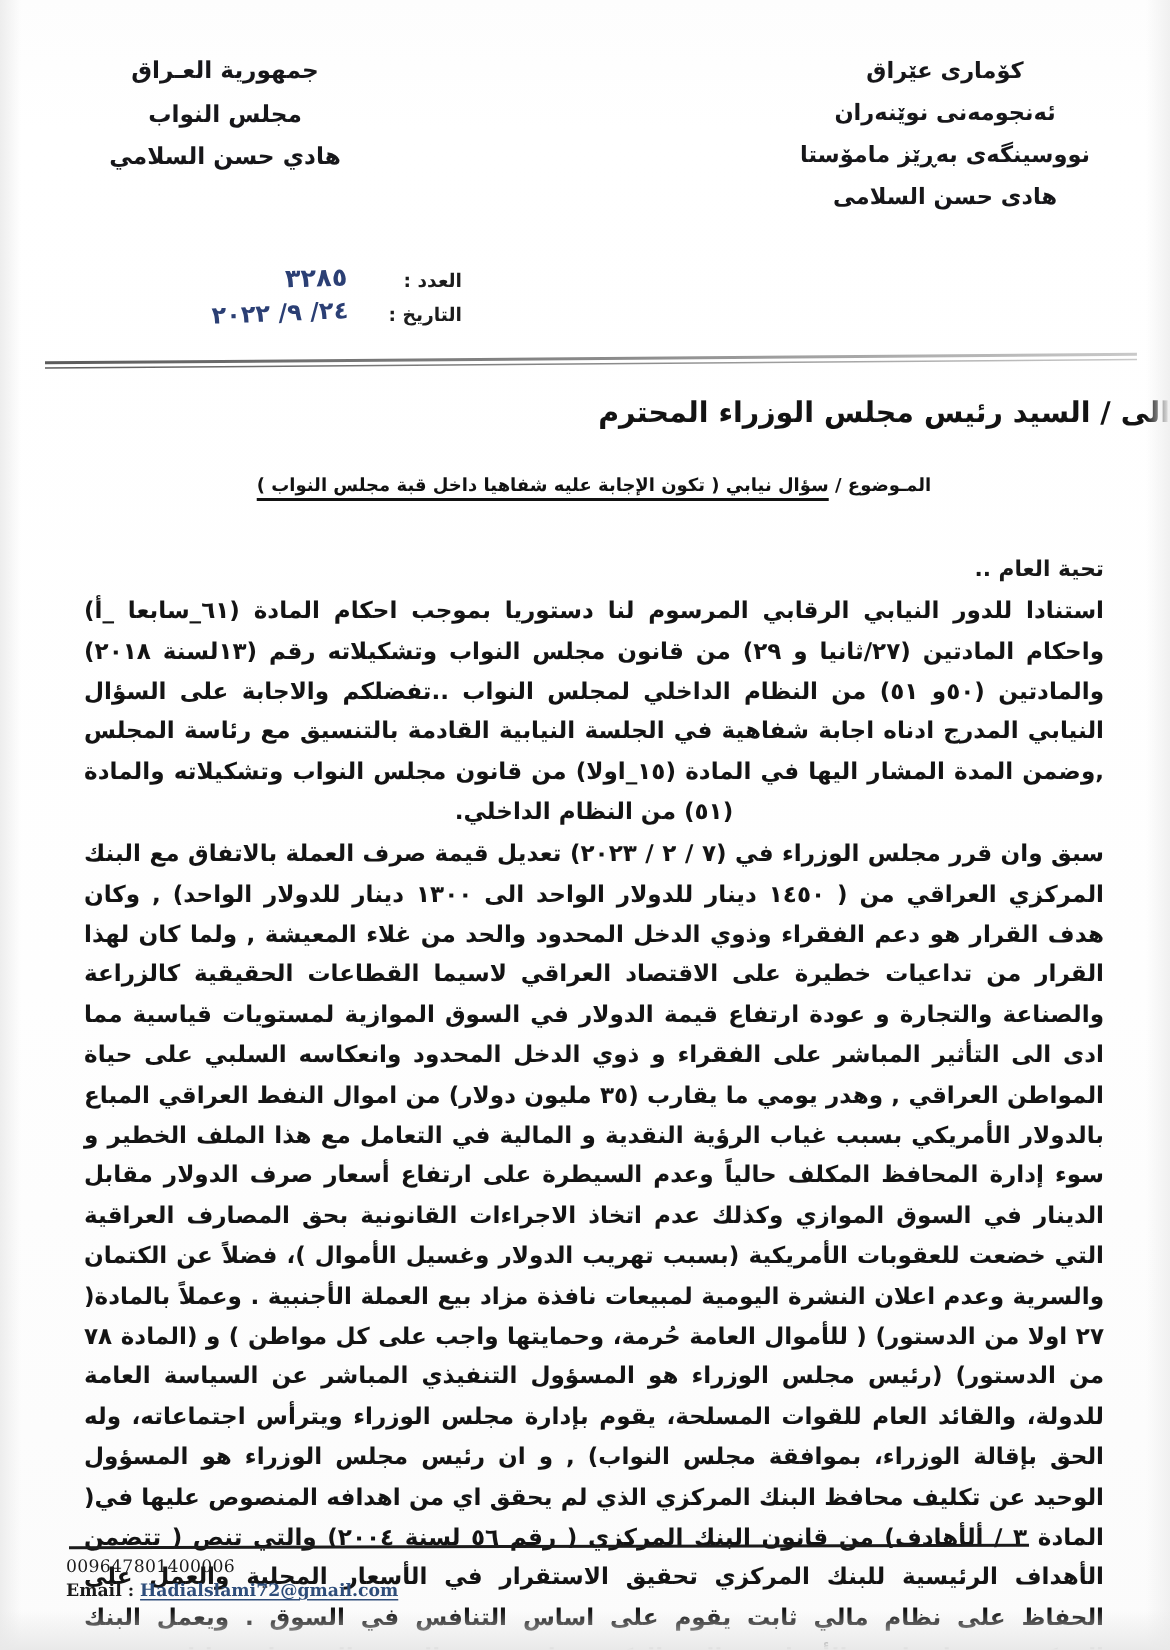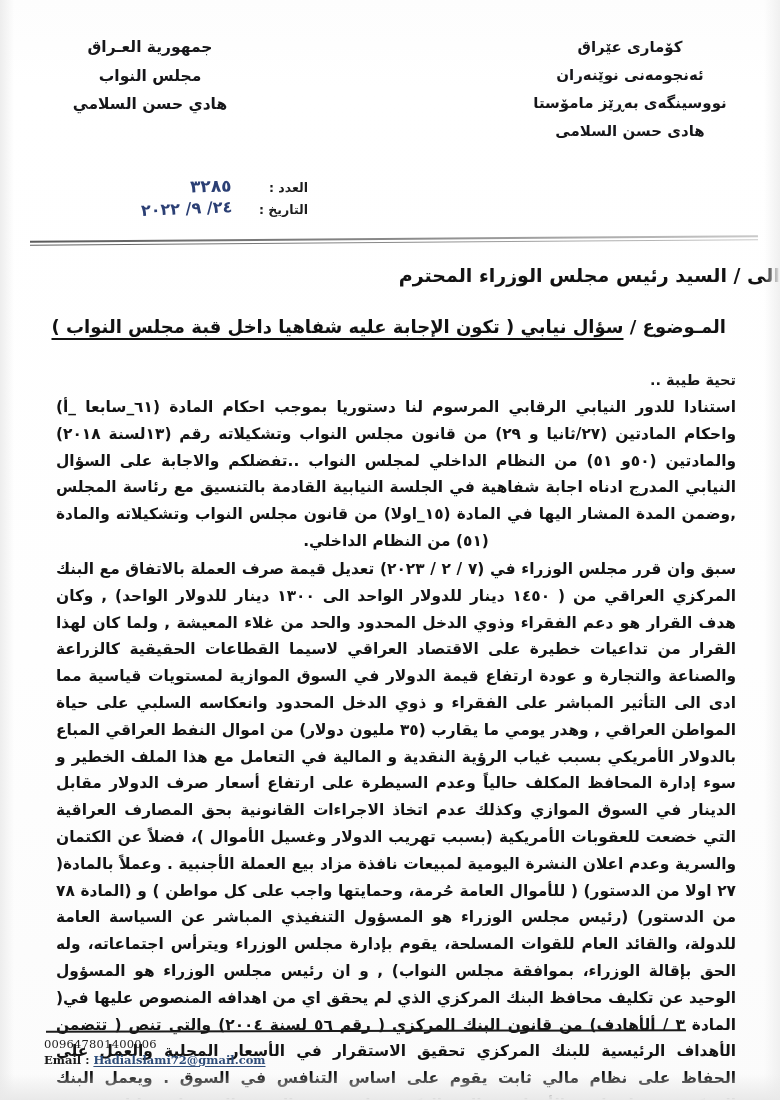--- a/index.html
+++ b/index.html
@@ -222,21 +222,21 @@
     font-size: 19px;
     font-weight: 700;
     color: #131313;
   }
   .subject-line {
     position: absolute;
     top: 316px;
     left: 66px;
     right: 54px;
     text-align: center;
-    font-size: 18px;
+    font-size: 12px;
     font-weight: 700;
     color: #121212;
     white-space: nowrap;
   }
   .subject-line .u {
     text-decoration: underline;
     text-underline-offset: 5px;
     text-decoration-thickness: 1.6px;
   }
 
@@ -336,21 +336,21 @@
   </div>
 
   <div class="head-rule"></div>
 
   <div class="to-line">الى / السيد رئيس مجلس الوزراء المحترم</div>
 
   <div class="subject-line">
     <span>المـوضوع / </span><span class="u">سؤال نيابي ( تكون الإجابة عليه شفاهيا داخل قبة مجلس النواب )</span>
   </div>
 
-  <div class="greeting">تحية طيبة ..</div>
+  <div class="greeting">تحية العام ..</div>
 
   <div class="body-block" id="para-1">استنادا للدور النيابي الرقابي المرسوم لنا دستوريا بموجب احكام المادة (٦١_سابعا _أ) واحكام المادتين (٢٧/ثانيا و ٢٩) من قانون مجلس النواب وتشكيلاته رقم (١٣لسنة ٢٠١٨) والمادتين (٥٠و ٥١) من النظام الداخلي لمجلس النواب ..تفضلكم والاجابة على السؤال النيابي المدرج ادناه اجابة شفاهية في الجلسة النيابية القادمة بالتنسيق مع رئاسة المجلس ,وضمن المدة المشار اليها في المادة (١٥_اولا) من قانون مجلس النواب وتشكيلاته والمادة (٥١) من النظام الداخلي.</div>
   <div class="body-block" id="para-2">سبق وان قرر مجلس الوزراء في (٧ / ٢ / ٢٠٢٣) تعديل قيمة صرف العملة بالاتفاق مع البنك المركزي العراقي من ( ١٤٥٠ دينار للدولار الواحد الى ١٣٠٠ دينار للدولار الواحد) , وكان هدف القرار هو دعم  الفقراء وذوي الدخل المحدود والحد من غلاء المعيشة , ولما كان لهذا القرار من تداعيات خطيرة على الاقتصاد العراقي لاسيما القطاعات الحقيقية كالزراعة والصناعة والتجارة  و عودة ارتفاع قيمة الدولار في السوق الموازية لمستويات قياسية مما ادى الى التأثير  المباشر على الفقراء و ذوي الدخل المحدود  وانعكاسه السلبي على حياة المواطن العراقي , وهدر يومي ما يقارب (٣٥ مليون دولار)  من اموال النفط العراقي المباع بالدولار الأمريكي  بسبب غياب الرؤية النقدية و  المالية في التعامل مع هذا الملف الخطير و سوء إدارة المحافظ المكلف حالياً وعدم السيطرة على ارتفاع أسعار صرف الدولار مقابل الدينار في السوق الموازي وكذلك عدم اتخاذ الاجراءات القانونية بحق المصارف العراقية التي خضعت للعقوبات الأمريكية (بسبب تهريب الدولار وغسيل الأموال )، فضلاً عن الكتمان والسرية وعدم اعلان  النشرة اليومية لمبيعات نافذة مزاد بيع العملة الأجنبية . وعملاً بالمادة( ٢٧ اولا من الدستور) ( للأموال العامة حُرمة، وحمايتها واجب على كل مواطن ) و (المادة ٧٨ من الدستور) (رئيس مجلس الوزراء هو المسؤول التنفيذي المباشر عن السياسة العامة للدولة، والقائد العام للقوات المسلحة، يقوم بإدارة مجلس الوزراء ويترأس اجتماعاته، وله الحق بإقالة الوزراء، بموافقة مجلس النواب) , و ان رئيس مجلس الوزراء هو المسؤول الوحيد عن تكليف محافظ البنك المركزي  الذي لم  يحقق اي من اهدافه المنصوص عليها في( المادة ٣ / ألأهادف) من قانون البنك المركزي ( رقم ٥٦ لسنة ٢٠٠٤) والتي تنص ( تتضمن الأهداف الرئيسية للبنك المركزي تحقيق الاستقرار في الأسعار المحلية والعمل على الحفاظ على نظام مالي ثابت يقوم على اساس التنافس في السوق . ويعمل البنك المركزي , تماشيا مع الأهداف سالفة الذكر  , على تعزيز التنمية المستدامة واتاحة فرص العمل و تحقيق الرخاء في العراق ) وان من مهام البنك المركزي هي الرقابة والتفتيش على المصارف وشركات الصيرفة .</div>
 
   <div class="foot-rule"></div>
   <div class="footer">
     <div class="phone">009647801400006</div>
     <div class="emailrow">
       <span>Email : </span><span class="addr">Hadialslami72@gmail.com</span>
     </div>

